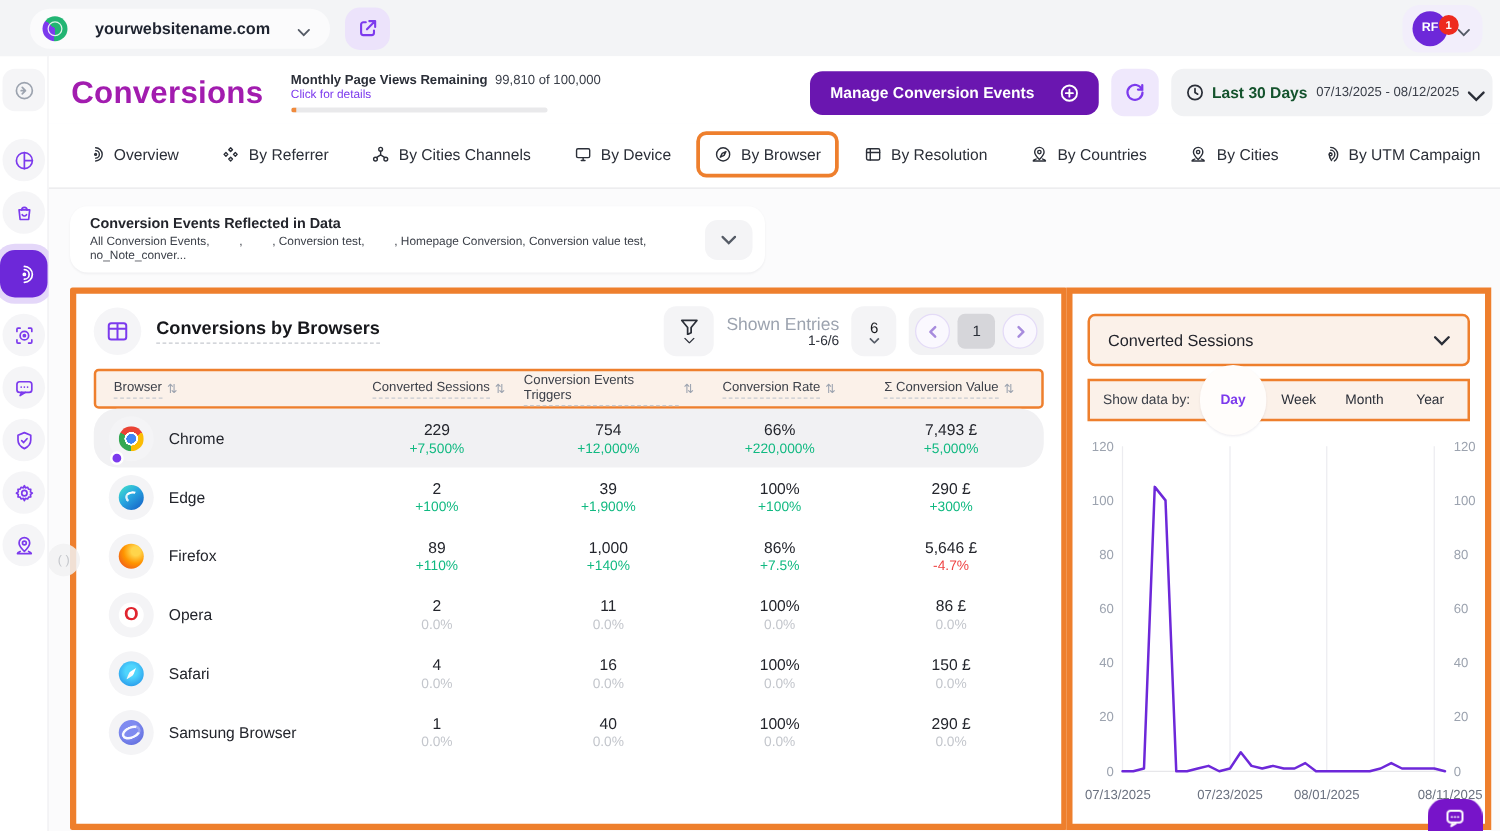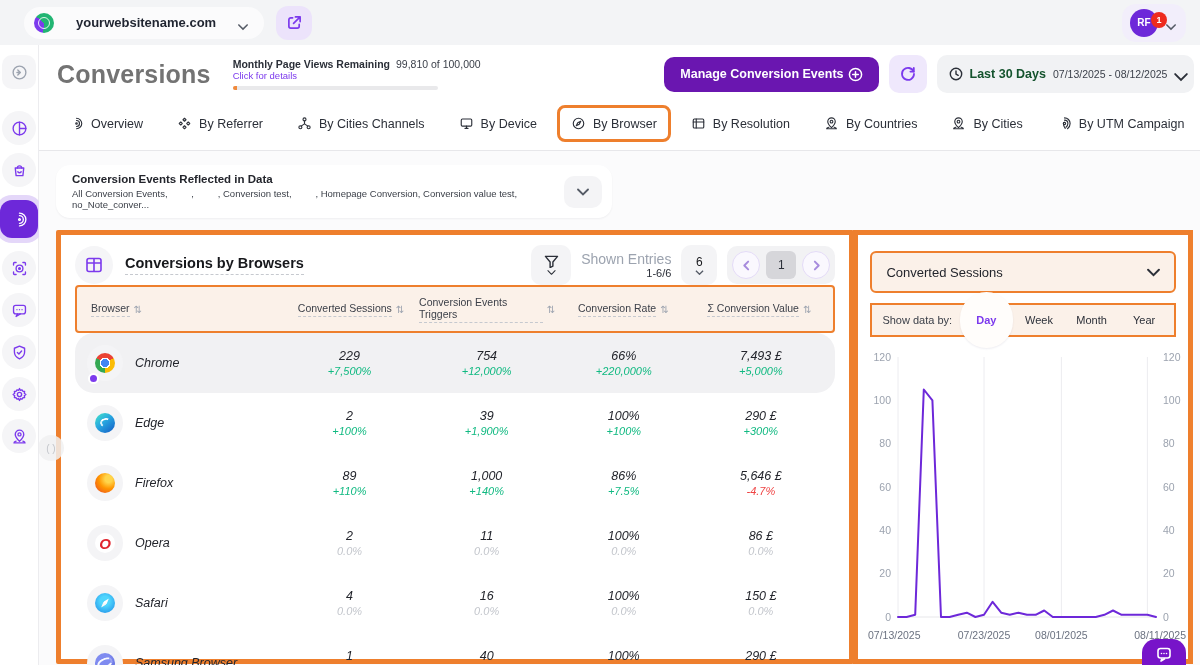--- a/index.html
+++ b/index.html
@@ -40,32 +40,32 @@
   .side-item svg { width:17px; height:17px; stroke:currentColor; fill:none; stroke-width:1.6;
     stroke-linecap:round; stroke-linejoin:round; }
   .side-item.square { border-radius:10px; color:#9ca3af; margin-bottom:14px; }
   .side-item.active { background:#6d28d9; color:#fff; border-radius:12px; width:38px; height:38px;
     box-shadow:0 0 0 5px #e4d7f9; margin:5px 0; }
 
   .main { flex:1; display:flex; flex-direction:column; background:#fbfbfc; }
 
   
   .page-head { background:#fff; display:flex; align-items:center; padding:10px 14px 6px 18px; }
-  .page-title { font-size:25px; font-weight:800; letter-spacing:.2px; color:#737373; }
+  .page-title { font-size:25px; font-weight:800; letter-spacing:.2px; color:#a21caf; }
   .mpv { margin-left:22px; }
   .mpv-row { display:flex; align-items:baseline; gap:6px; }
   .mpv-label { font-size:10.5px; font-weight:700; color:#2b2f38; }
   .mpv-value { font-size:10.5px; color:#3a3f49; }
   .mpv-link { font-size:9.5px; color:#7c3aed; cursor:pointer; }
   .mpv-bar { margin-top:5px; width:205px; height:4px; background:#e9e9eb; border-radius:2px; overflow:hidden; }
   .mpv-fill { height:100%; width:2%; background:#f08a3c; }
   .head-right { margin-left:auto; display:flex; align-items:center; gap:10px; }
   .manage-btn { background:#6a16b0; color:#fff; border:none; font-family:inherit;
     font-size:12.5px; font-weight:700; padding:10px 16px; border-radius:10px;
-    display:flex; align-items:center; gap:4px; cursor:pointer; }
+    display:flex; align-items:center; gap:20px; cursor:pointer; }
   .manage-btn svg { width:15px; height:15px; stroke:#fff; fill:none; stroke-width:1.6; stroke-linecap:round;}
   .refresh-btn { width:38px; height:38px; background:#efe8fc; border-radius:10px; border:none;
     display:flex; align-items:center; justify-content:center; cursor:pointer; }
   .refresh-btn svg { width:16px; height:16px; stroke:#7c3aed; fill:none; stroke-width:1.8; stroke-linecap:round;}
   .date-pill { background:#f1f2f4; border-radius:10px; height:38px; display:flex; align-items:center;
     gap:7px; padding:0 12px; cursor:pointer; }
   .date-pill svg { width:14px; height:14px; stroke:#2b2f38; fill:none; stroke-width:1.6; stroke-linecap:round;}
   .date-main { font-size:12.5px; font-weight:700; color:#14532d; }
   .date-range { font-size:10.5px; color:#3a3f49; }
 
@@ -112,29 +112,29 @@
     display:flex; flex-direction:column; align-items:center; justify-content:center; gap:1px;
     font-family:inherit; font-size:12px; color:#17181c; cursor:pointer; }
   .pager { background:#f2f2f4; border-radius:10px; padding:5px; display:flex; align-items:center; gap:6px; }
   .pg-arrow { width:28px; height:28px; border-radius:50%; background:#faf8fe; border:1px solid #e4dbf7;
     display:flex; align-items:center; justify-content:center; cursor:pointer; }
   .pg-arrow svg { width:11px; height:11px; stroke:#a78bdd; stroke-width:1.8; fill:none; stroke-linecap:round; stroke-linejoin:round;}
   .pg-num { width:30px; height:28px; background:#d6d6da; border-radius:6px; font-size:12px;
     color:#2b2f38; display:flex; align-items:center; justify-content:center; cursor:pointer; }
 
   
-  .thead { display:grid; grid-template-columns:200px 1fr 1fr 1fr 1fr;
-    background:#fbf1e9; border:2px solid #ee7f2d; border-radius:4px; height:48px; align-items:center;
+  .thead { margin-top:10px; display:grid; grid-template-columns:200px 1fr 1fr 1fr 1fr;
+    background:#fbf1e9; border:2px solid #ee7f2d; border-radius:4px; height:32px; align-items:center;
     padding:0 6px; }
   .th { font-size:10.5px; color:#3c4049; display:flex; align-items:center; gap:4px; justify-content:center; cursor:pointer;}
   .th:first-child { justify-content:flex-start; padding-left:8px; }
   .th .lbl { border-bottom:1px dashed #c6c9cf; padding-bottom:2px; }
   .sort { color:#9ca3af; font-size:10px; }
   .trow { display:grid; grid-template-columns:200px 1fr 1fr 1fr 1fr; align-items:center;
-    height:60px; border-radius:19px; padding:0 6px;font-style:italic; }
+    height:47px; border-radius:19px; padding:0 6px; }
   .trow.hl { background:#f1f1f3; }
   .bcell { display:flex; align-items:center; gap:12px; padding-left:6px; }
   .bavatar { width:36px; height:36px; border-radius:50%; background:#f4f4f6; display:flex;
     align-items:center; justify-content:center; position:relative; flex:none; }
   .bname { font-size:12.5px; color:#23252c; }
   .dot { position:absolute; left:1px; bottom:-3px; width:11px; height:11px; border-radius:50%;
     background:#7c3aed; border:2px solid #fff; }
   .logo { width:20px; height:20px; border-radius:50%; position:relative; }
   .logo-chrome { background:
       radial-gradient(circle at 50% 50%, #4285f4 0 27%, #fff 28% 38%, rgba(0,0,0,0) 39%),

